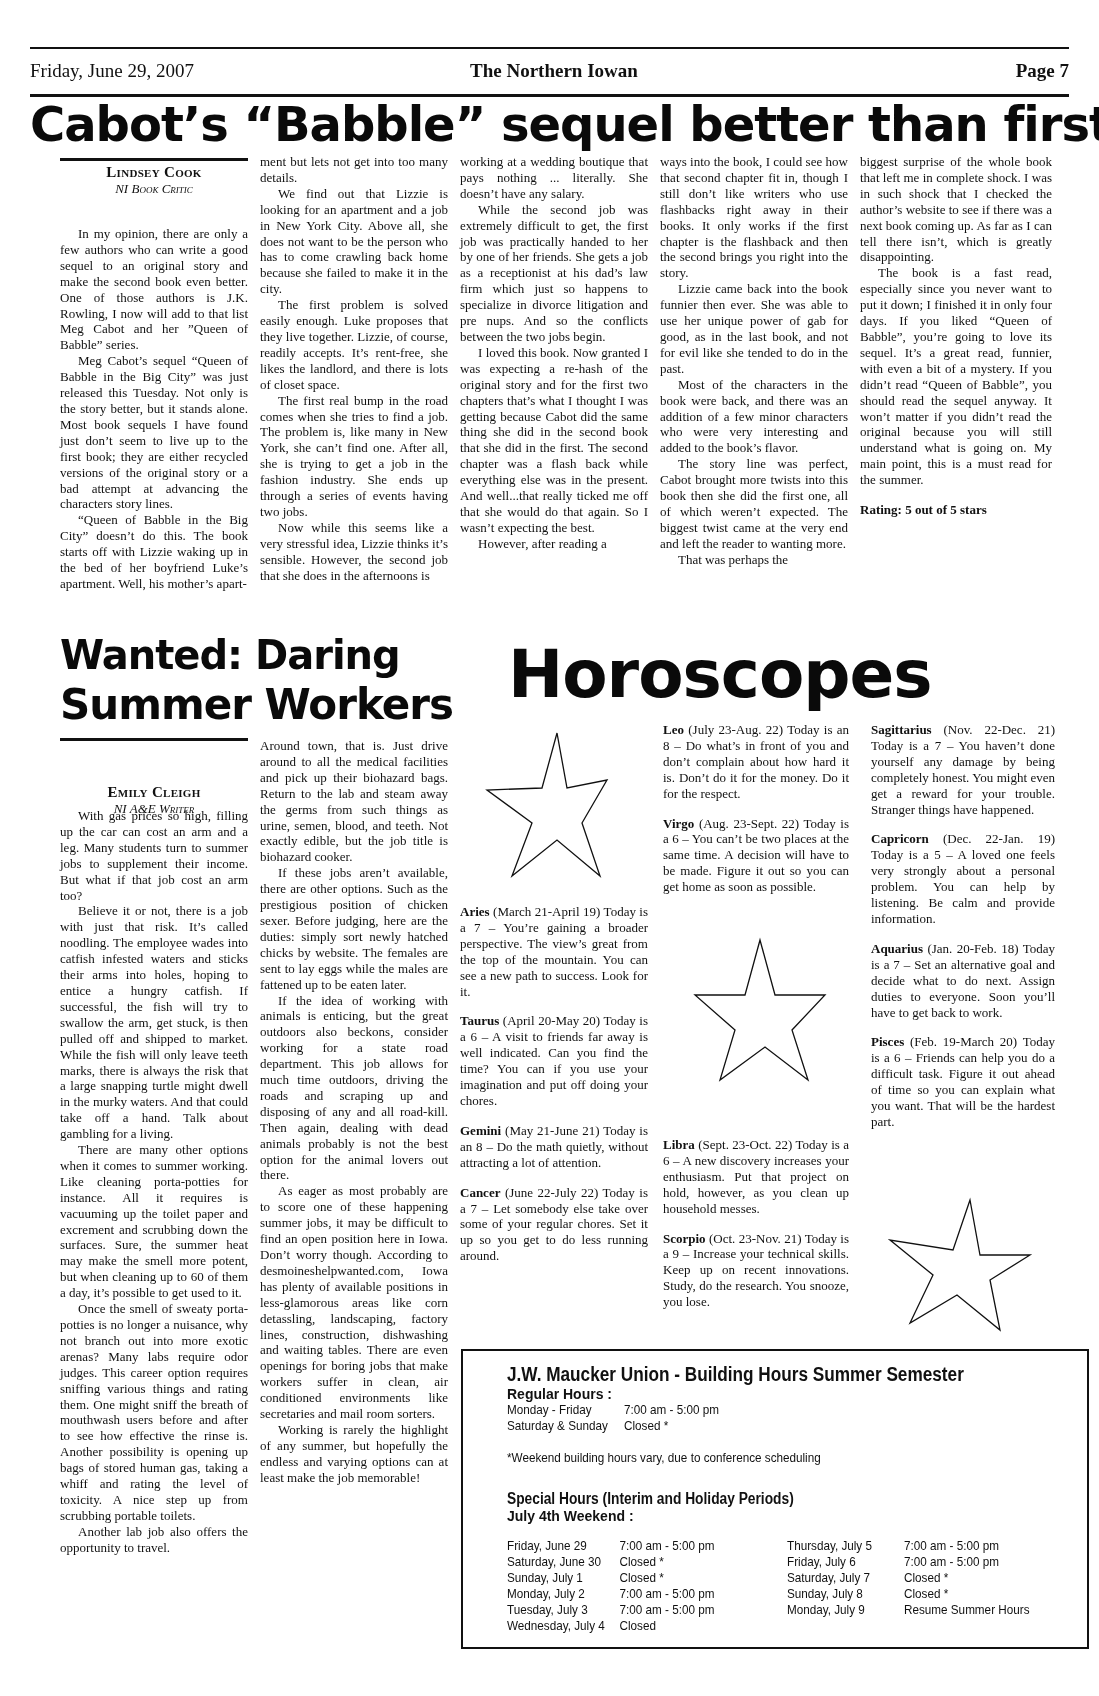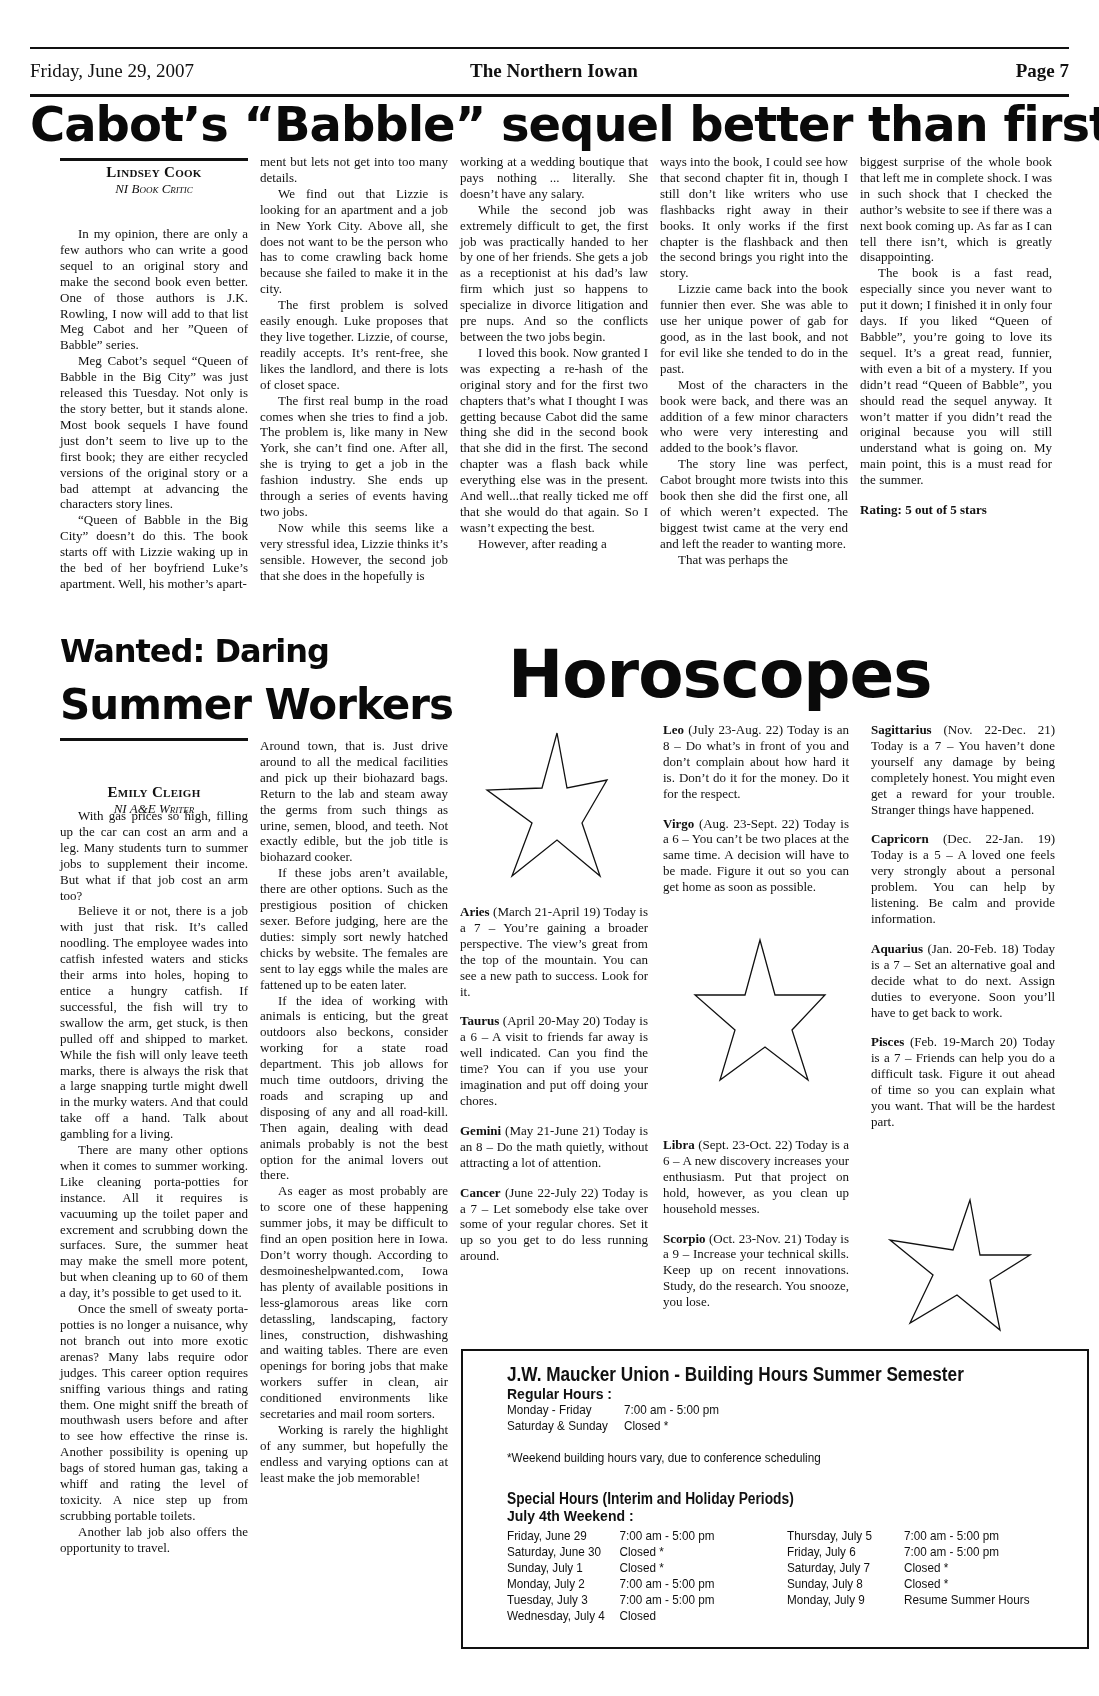--- a/index.html
+++ b/index.html
@@ -42,42 +42,42 @@
 <div class="col" style="left:60px;top:226px;width:188px;">
   <p>In my opinion, there are only a few authors who can write a good sequel to an original story and make the second book even better. One of those authors is J.K. Rowling, I now will add to that list Meg Cabot and her ”Queen of Babble” series.</p>
   <p>Meg Cabot’s sequel “Queen of Babble in the Big City” was just released this Tuesday. Not only is the story better, but it stands alone. Most book sequels I have found just don’t seem to live up to the first book; they are either recycled versions of the original story or a bad attempt at advancing the characters story lines.</p>
   <p>“Queen of Babble in the Big City” doesn’t do this. The book starts off with Lizzie waking up in the bed of her boyfriend Luke’s apartment. Well, his mother’s apart-</p>
 </div>
 <div class="col" style="left:260px;top:154px;width:188px;">
   <p class="noind">ment but lets not get into too many details.</p>
   <p>We find out that Lizzie is looking for an apartment and a job in New York City. Above all, she does not want to be the person who has to come crawling back home because she failed to make it in the city.</p>
   <p>The first problem is solved easily enough. Luke proposes that they live together. Lizzie, of course, readily accepts. It’s rent-free, she likes the landlord, and there is lots of closet space.</p>
   <p>The first real bump in the road comes when she tries to find a job. The problem is, like many in New York, she can’t find one. After all, she is trying to get a job in the fashion industry. She ends up through a series of events having two jobs.</p>
-  <p>Now while this seems like a very stressful idea, Lizzie thinks it’s sensible. However, the second job that she does in the hopefully is</p>
+  <p>Now while this seems like a very stressful idea, Lizzie thinks it’s sensible. However, the second job that she does in the afternoons is</p>
 </div>
 <div class="col" style="left:460px;top:154px;width:188px;">
   <p class="noind">working at a wedding boutique that pays nothing ... literally. She doesn’t have any salary.</p>
   <p>While the second job was extremely difficult to get, the first job was practically handed to her by one of her friends. She gets a job as a receptionist at his dad’s law firm which just so happens to specialize in divorce litigation and pre nups. And so the conflicts between the two jobs begin.</p>
   <p>I loved this book. Now granted I was expecting a re-hash of the original story and for the first two chapters that’s what I thought I was getting because Cabot did the same thing she did in the second book that she did in the first. The second chapter was a flash back while everything else was in the present. And well...that really ticked me off that she would do that again. So I wasn’t expecting the best.</p>
   <p>However, after reading a</p>
 </div>
 <div class="col" style="left:660px;top:154px;width:188px;">
   <p class="noind">ways into the book, I could see how that second chapter fit in, though I still don’t like writers who use flashbacks right away in their books. It only works if the first chapter is the flashback and then the second brings you right into the story.</p>
   <p>Lizzie came back into the book funnier then ever. She was able to use her unique power of gab for good, as in the last book, and not for evil like she tended to do in the past.</p>
   <p>Most of the characters in the book were back, and there was an addition of a few minor characters who were very interesting and added to the book’s flavor.</p>
   <p>The story line was perfect, Cabot brought more twists into this book then she did the first one, all of which weren’t expected. The biggest twist came at the very end and left the reader to wanting more.</p>
   <p>That was perhaps the</p>
 </div>
 <div class="col" style="left:860px;top:154px;width:192px;">
   <p class="noind">biggest surprise of the whole book that left me in complete shock. I was in such shock that I checked the author’s website to see if there was a next book coming up. As far as I can tell there isn’t, which is greatly disappointing.</p>
   <p>The book is a fast read, especially since you never want to put it down; I finished it in only four days. If you liked “Queen of Babble”, you’re going to love its sequel. It’s a great read, funnier, with even a bit of a mystery. If you didn’t read “Queen of Babble”, you should read the sequel anyway. It won’t matter if you didn’t read the original because you will still understand what is going on. My main point, this is a must read for the summer.</p>
   <p class="noind" style="font-weight:bold;margin-top:14px;">Rating: 5 out of 5 stars</p>
 </div>
 
-<div class="headline" style="left:60px;top:632px;font-size:32px;">Wanted: Daring</div>
+<div class="headline" style="left:60px;top:632px;font-size:40px;">Wanted: Daring</div>
 <div class="headline" style="left:60px;top:680px;font-size:42px;">Summer Workers</div>
 <div class="rule" style="left:60px;top:738px;width:188px;height:3px;"></div>
 <div class="abs byline" style="left:60px;top:745px;width:188px;margin-top:39px;">
   <div class="name">Emily Cleigh</div>
   <div class="title">NI A&amp;E Writer</div>
 </div>
 <div class="col" style="left:60px;top:808px;width:188px;">
   <p>With gas prices so high, filling up the car can cost an arm and a leg. Many students turn to summer jobs to supplement their income. But what if that job cost an arm too?</p>
   <p>Believe it or not, there is a job with just that risk. It’s called noodling. The employee wades into catfish infested waters and sticks their arms into holes, hoping to entice a hungry catfish. If successful, the fish will try to swallow the arm, get stuck, is then pulled off and shipped to market. While the fish will only leave teeth marks, there is always the risk that a large snapping turtle might dwell in the murky waters. And that could take off a hand. Talk about gambling for a living.</p>
   <p>There are many other options when it comes to summer working. Like cleaning porta-potties for instance. All it requires is vacuuming up the toilet paper and excrement and scrubbing down the surfaces. Sure, the summer heat may make the smell more potent, but when cleaning up to 60 of them a day, it’s possible to get used to it.</p>
@@ -115,39 +115,39 @@
   <p><b>Virgo</b> <span>(Aug. 23-Sept. 22)</span> <span>Today is a 6 – You can’t be two places at the same time. A decision will have to be made. Figure it out so you can get home as soon as possible.</span></p>
 </div>
 <div class="col horo" style="left:663px;top:1137px;width:186px;">
   <p><b>Libra</b> <span>(Sept. 23-Oct. 22)</span> <span>Today is a 6 – A new discovery increases your enthusiasm. Put that project on hold, however, as you clean up household messes.</span></p>
   <p><b>Scorpio</b> <span>(Oct. 23-Nov. 21)</span> <span>Today is a 9 – Increase your technical skills. Keep up on recent innovations. Study, do the research. You snooze, you lose.</span></p>
 </div>
 <div class="col horo" style="left:871px;top:722px;width:184px;">
   <p><b>Sagittarius</b> <span>(Nov. 22-Dec. 21)</span> <span>Today is a 7 – You haven’t done yourself any damage by being completely honest. You might even get a reward for your trouble. Stranger things have happened.</span></p>
   <p><b>Capricorn</b> <span>(Dec. 22-Jan. 19)</span> <span>Today is a 5 – A loved one feels very strongly about a personal problem. You can help by listening. Be calm and provide information.</span></p>
   <p><b>Aquarius</b> <span>(Jan. 20-Feb. 18)</span> <span>Today is a 7 – Set an alternative goal and decide what to do next. Assign duties to everyone. Soon you’ll have to get back to work.</span></p>
-  <p><b>Pisces</b> <span>(Feb. 19-March 20)</span> <span>Today is a 7 – Friends can help you do a difficult task. Figure it out ahead of time so you can explain what you want. That will be the hardest part.</span></p>
+  <p><b>Pisces</b> <span>(Feb. 19-March 20)</span> <span>Today is a 6 – Friends can help you do a difficult task. Figure it out ahead of time so you can explain what you want. That will be the hardest part.</span></p>
 </div>
 
 <div class="box" style="left:461px;top:1349px;width:608px;height:296px;padding-left:16px;">
   <div class="abs" style="left:44px;top:12px;width:560px;">
     <div class="t1">J.W. Maucker Union - Building Hours Summer Semester</div>
     <div class="sub">Regular Hours :</div>
     <div class="row">
         <span class="c" style="width:130px;">Monday - Friday</span>
         <span class="c">7:00 am - 5:00 pm</span>
       </div>
     <div class="row">
         <span class="c" style="width:130px;">Saturday &amp; Sunday</span>
         <span class="c">Closed *</span>
       </div>
     <div class="row" style="margin-top:16px;">*Weekend building hours vary, due to conference scheduling</div>
     <div class="sub" style="margin-top:24px;font-size:16px;transform:scaleX(0.86);transform-origin:left;white-space:nowrap;">Special Hours (Interim and Holiday Periods)</div>
     <div class="sub">July 4th Weekend :</div>
-    <div style="display:flex;margin-top:4px;">
+    <div style="display:flex;margin-top:14px;">
       <div style="width:280px;">
         <div class="row">
             <span class="c" style="width:125px;">Friday, June 29</span>
             <span class="c">7:00 am - 5:00 pm</span>
           </div>
         <div class="row">
             <span class="c" style="width:125px;">Saturday, June 30</span>
             <span class="c">Closed *</span>
           </div>
         <div class="row">

